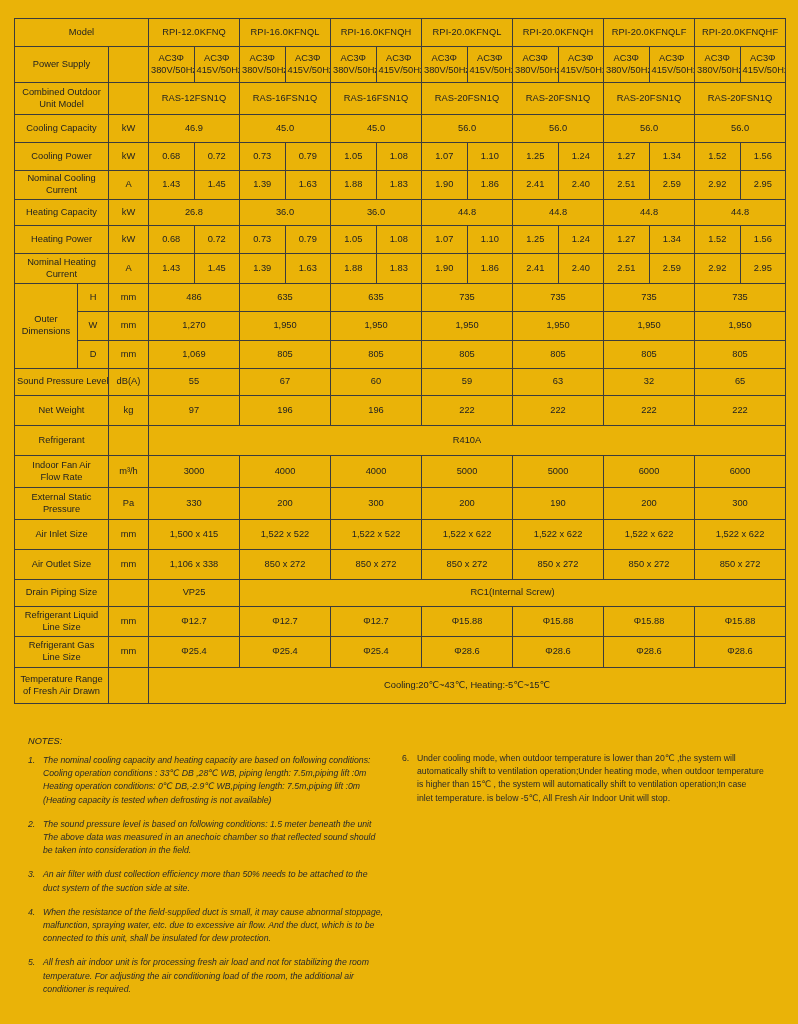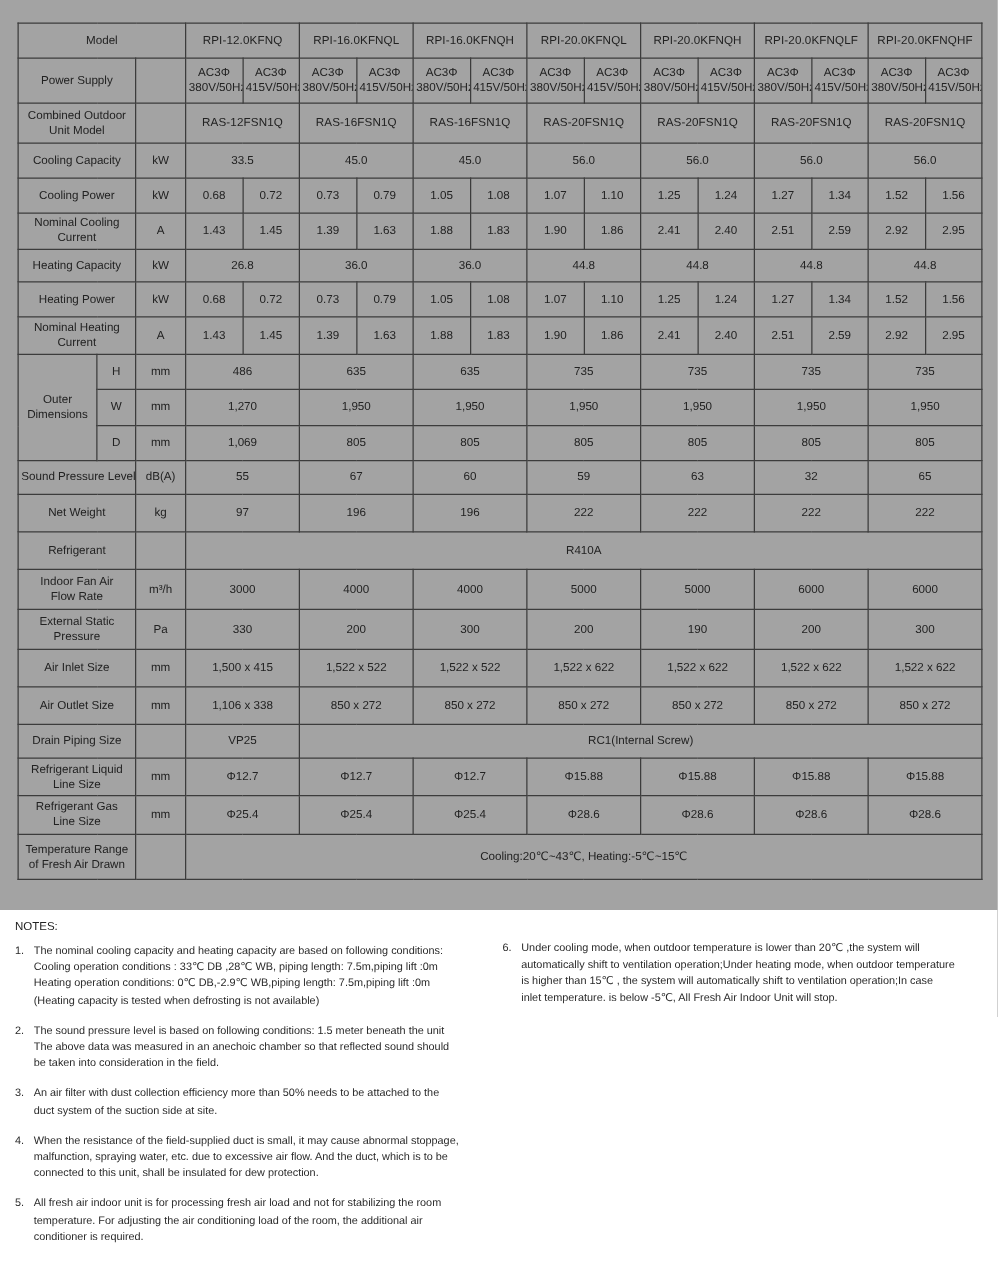--- a/index.html
+++ b/index.html
@@ -1,42 +1,42 @@
 <!DOCTYPE html>
 <html><head>
 <meta charset="utf-8">
 <style>
   html,body{margin:0;padding:0;}
   body{
     width:798px;height:1024px;background:#ffffff;
     font-family:"Liberation Sans","DejaVu Sans",sans-serif;
     color:#1c1c1c;overflow:hidden;
   }
-  .page{position:relative;width:798px;height:728px;background:#a3a3a3;}
+  .page{position:relative;width:798px;height:1024px;background:#eab308;}
 
   
   table.spec{
     position:absolute;left:14px;top:18px;
     border-collapse:collapse;table-layout:fixed;width:770px;
   }
   table.spec td{
     border:1px solid #3c3c3c;
     font-size:9.3px;line-height:1.25;
     text-align:center;vertical-align:middle;
     padding:1px 2px;color:#222;
     overflow:hidden;
   }
   td.lab{text-align:left;padding-left:5px;}
   td.tight{text-align:left;padding-left:2px;padding-right:0;font-size:9px;white-space:nowrap;}
   td.u{font-size:8.8px;}
   td.mdl{font-size:9.6px;letter-spacing:0.1px;}
   td.sm{font-size:6.7px;line-height:1.35;padding:1px 0;white-space:nowrap;}
 
   
-  .notes-left{position:absolute;left:12px;top:736px;width:374px;}
+  .notes-left{position:absolute;left:28px;top:736px;width:374px;font-style:italic;}
   .notes-right{position:absolute;left:402px;top:752px;width:378px;}
   .notes-title{font-size:9.2px;margin-bottom:8px;color:#222;}
   .note{display:flex;margin-bottom:11px;font-size:8.7px;line-height:13.2px;color:#2a2a2a;}
   .note .num{flex:none;width:15px;}
   .note .txt{flex:1;text-align:justify;}
 </style>
 </head>
 <body>
 
 <div class="page">
@@ -97,21 +97,21 @@
           <td colspan="2" class="mdl">RAS-16FSN1Q</td>
           <td colspan="2" class="mdl">RAS-16FSN1Q</td>
           <td colspan="2" class="mdl">RAS-20FSN1Q</td>
           <td colspan="2" class="mdl">RAS-20FSN1Q</td>
           <td colspan="2" class="mdl">RAS-20FSN1Q</td>
           <td colspan="2" class="mdl">RAS-20FSN1Q</td>
         </tr>
         <tr style="height: 28px;">
           <td colspan="2" class="lab">Cooling Capacity</td>
           <td class="u">kW</td>
-          <td colspan="2">33.5</td>
+          <td colspan="2">46.9</td>
           <td colspan="2">45.0</td>
           <td colspan="2">45.0</td>
           <td colspan="2">56.0</td>
           <td colspan="2">56.0</td>
           <td colspan="2">56.0</td>
           <td colspan="2">56.0</td>
         </tr>
         <tr style="height: 28px;">
           <td colspan="2" class="lab">Cooling Power</td>
           <td class="u">kW</td>

